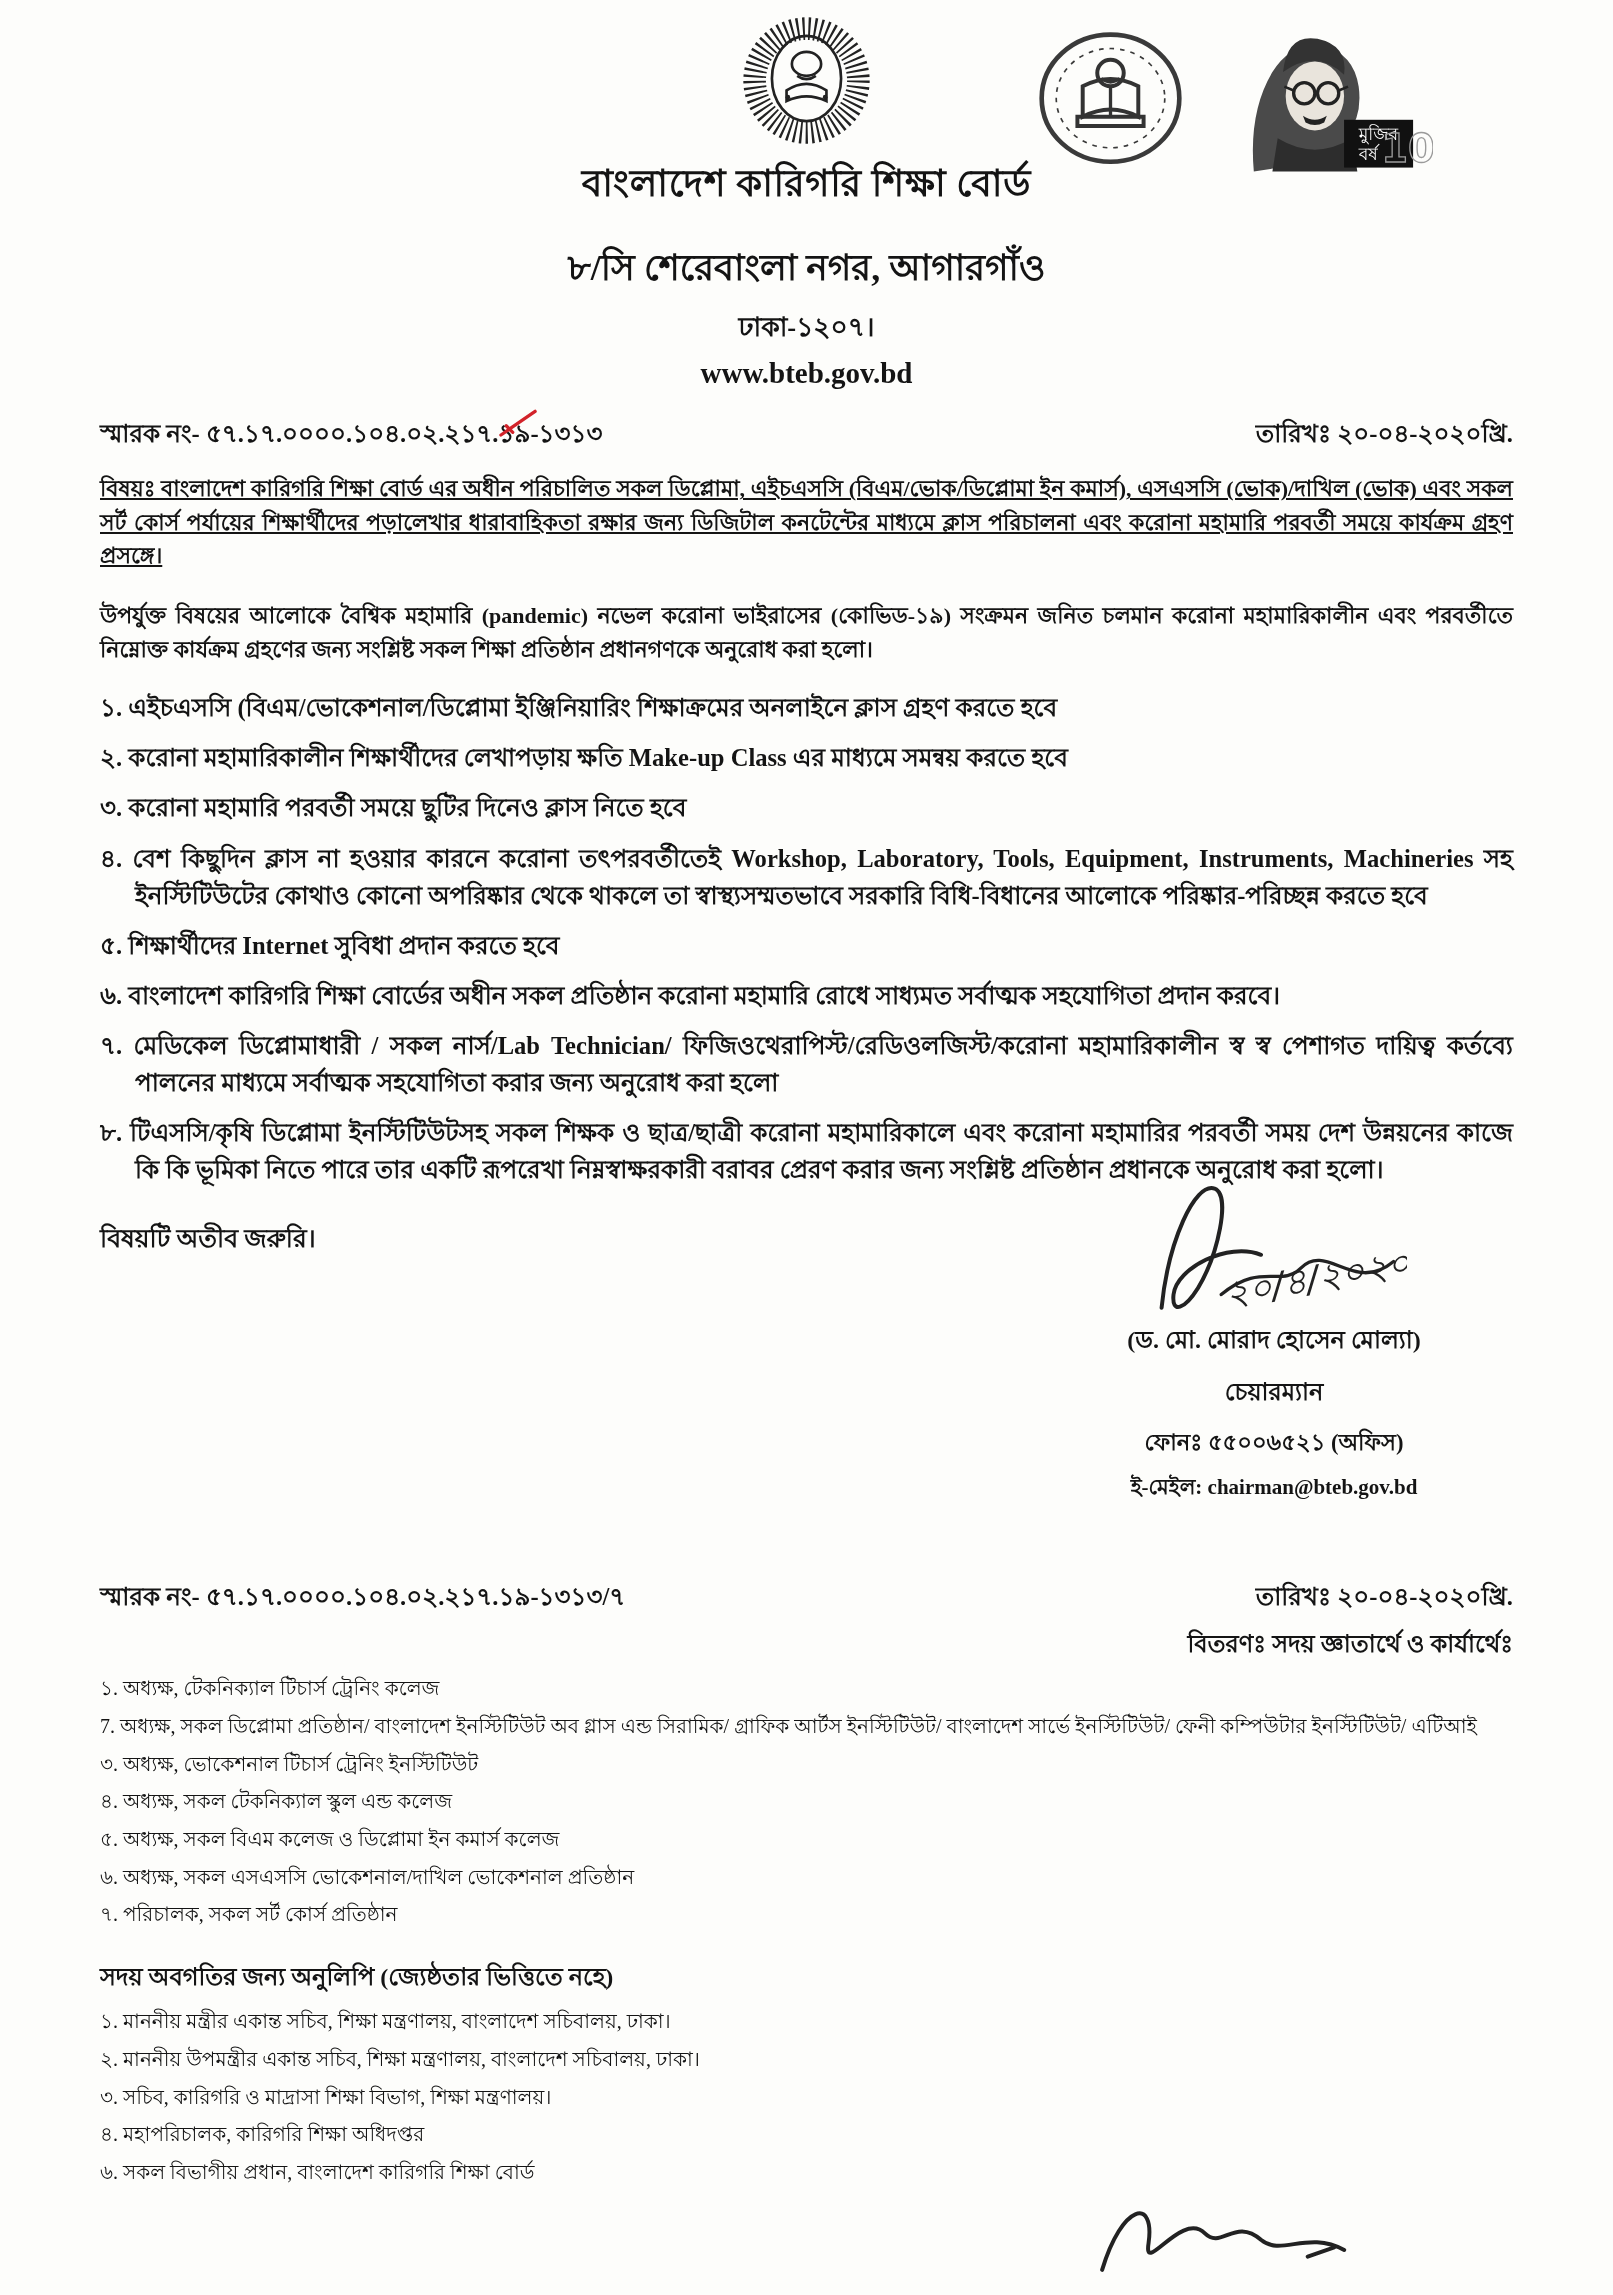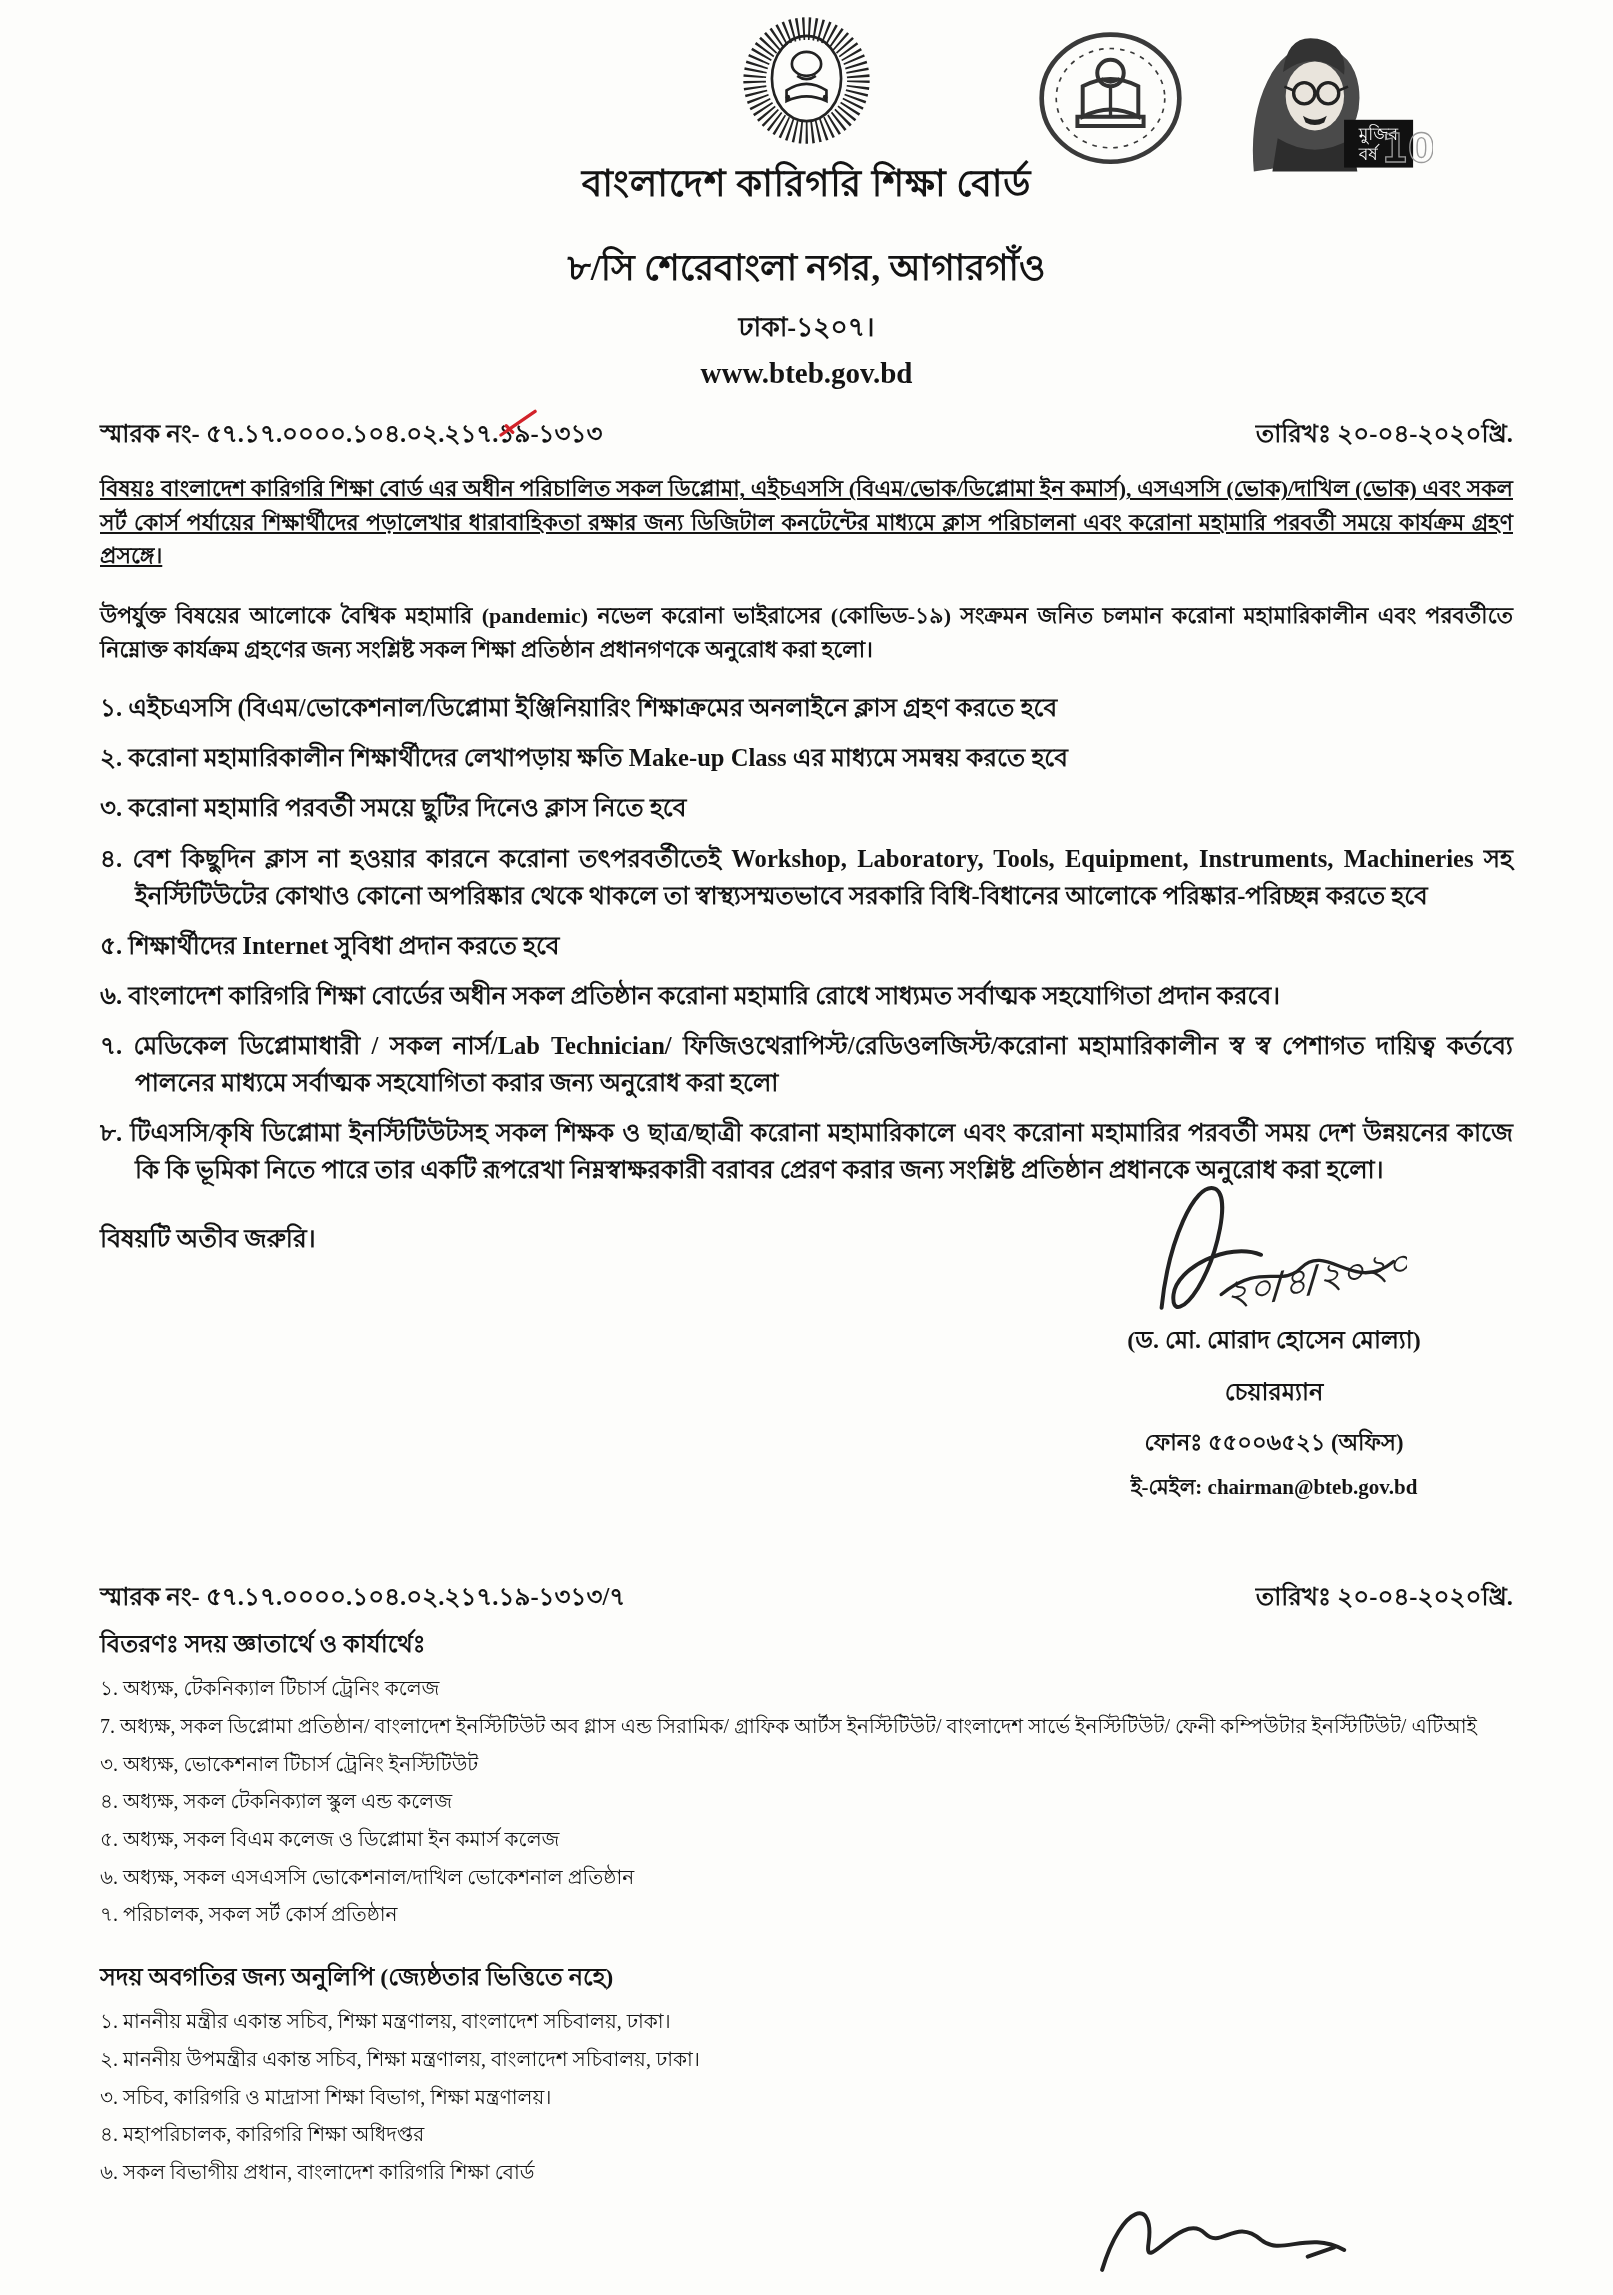--- a/index.html
+++ b/index.html
@@ -142,21 +142,21 @@
         <div class="sig-title">চেয়ারম্যান</div>
         <div class="sig-phone">ফোনঃ ৫৫০০৬৫২১ (অফিস)</div>
         <div class="sig-email">ই-মেইল: chairman@bteb.gov.bd</div>
       </div>
     </div>
 
     <div class="memo-row" style="margin-top:4px;">
       <span>স্মারক নং- ৫৭.১৭.০০০০.১০৪.০২.২১৭.১৯-১৩১৩/৭</span>
       <span>তারিখঃ ২০-০৪-২০২০খ্রি.</span>
     </div>
-    <div class="sec-head" style="margin-top:6.6px;">বিতরণঃ সদয় জ্ঞাতার্থে ও কার্যার্থেঃ</div>
+    <div class="sec-head" style="margin-top:6.6px;text-align:right;">বিতরণঃ সদয় জ্ঞাতার্থে ও কার্যার্থেঃ</div>
     <div class="plain-list">
       <div class="li">১. অধ্যক্ষ, টেকনিক্যাল টিচার্স ট্রেনিং কলেজ</div>
       <div class="li">7. অধ্যক্ষ, সকল ডিপ্লোমা প্রতিষ্ঠান/ বাংলাদেশ ইনস্টিটিউট অব গ্লাস এন্ড সিরামিক/ গ্রাফিক আর্টস ইনস্টিটিউট/ বাংলাদেশ সার্ভে ইনস্টিটিউট/ ফেনী কম্পিউটার ইনস্টিটিউট/ এটিআই</div>
       <div class="li">৩. অধ্যক্ষ, ভোকেশনাল টিচার্স ট্রেনিং ইনস্টিটিউট</div>
       <div class="li">৪. অধ্যক্ষ, সকল টেকনিক্যাল স্কুল এন্ড কলেজ</div>
       <div class="li">৫. অধ্যক্ষ, সকল বিএম কলেজ ও ডিপ্লোমা ইন কমার্স কলেজ</div>
       <div class="li">৬. অধ্যক্ষ, সকল এসএসসি ভোকেশনাল/দাখিল ভোকেশনাল প্রতিষ্ঠান</div>
       <div class="li">৭. পরিচালক, সকল সর্ট কোর্স প্রতিষ্ঠান</div>
     </div>
 

